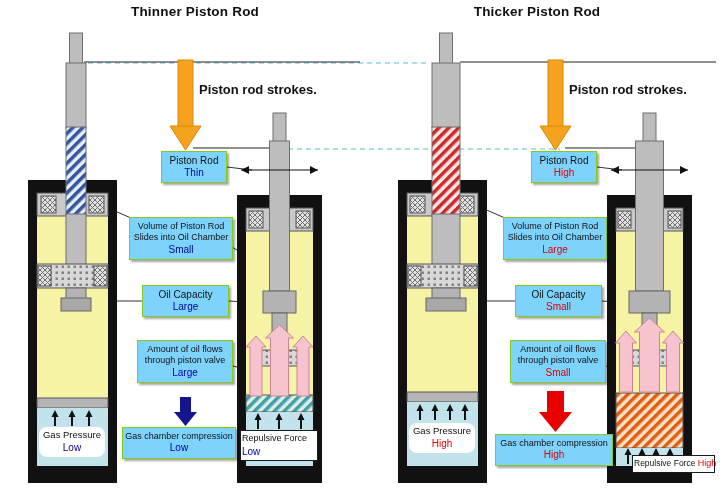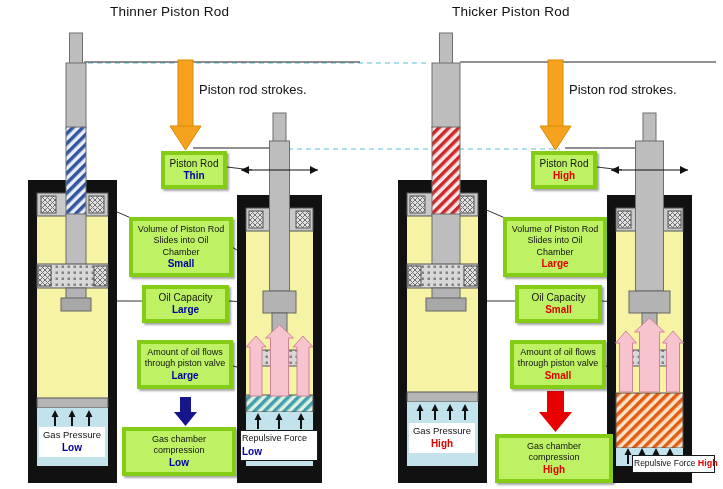--- a/index.html
+++ b/index.html
@@ -1,29 +1,29 @@
 <!DOCTYPE html>
 <html style="--accent-left: #0000a0; --accent-right: #e00000;"><head>
 <meta charset="utf-8">
 <style>
   *{margin:0;padding:0;box-sizing:border-box}
   html,body{background:#fff}
   body{font-family:"Liberation Sans",sans-serif;color:#111}
   #stage{position:relative;width:723px;height:489px;background:#fff;overflow:hidden}
   #diagram-svg{position:absolute;left:0;top:0;z-index:1}
   .overlay{position:absolute;z-index:2}
-  .title{font-size:13.5px;font-weight:normal;letter-spacing:.2px}
-  .stroke-label{font-size:13px;font-weight:normal;white-space:nowrap}
-  .lbox{background:#bef264;border:4px solid #84cc16;box-shadow:2px 2px 2px rgba(0,0,0,.35);
+  .title{font-size:13.5px;font-weight:bold;text-align:center;letter-spacing:.2px}
+  .stroke-label{font-size:13px;font-weight:bold;white-space:nowrap}
+  .lbox{background:#7dd3fc;border:1px solid #84cc16;box-shadow:2px 2px 2px rgba(0,0,0,.35);
         text-align:center;padding:3px 2px;font-size:10px;line-height:1.2}
   .lbox.small{font-size:9px;line-height:1.25}
-  .val{font-weight:bold;font-size:10px}
+  .val{font-weight:normal;font-size:10px}
   .blue{color:var(--accent-left,#0000a0)}
   .red{color:var(--accent-right,#e00000)}
-  .gbox{background:#fff;border-radius:0;text-align:center;padding:2px 0 3px 0;
+  .gbox{background:#fff;border-radius:8px;text-align:center;padding:2px 0 3px 0;
         font-size:9.5px;line-height:1.3}
   .rbox{background:#fff;border:1px solid #1a1a1a;text-align:left;padding:2px 1px;
         font-size:9px;line-height:1.3}
   .rbox.inline{font-size:8.5px;white-space:nowrap;padding:2px 1px}
 </style>
 </head>
 <body>
 
 <div id="stage">
 

